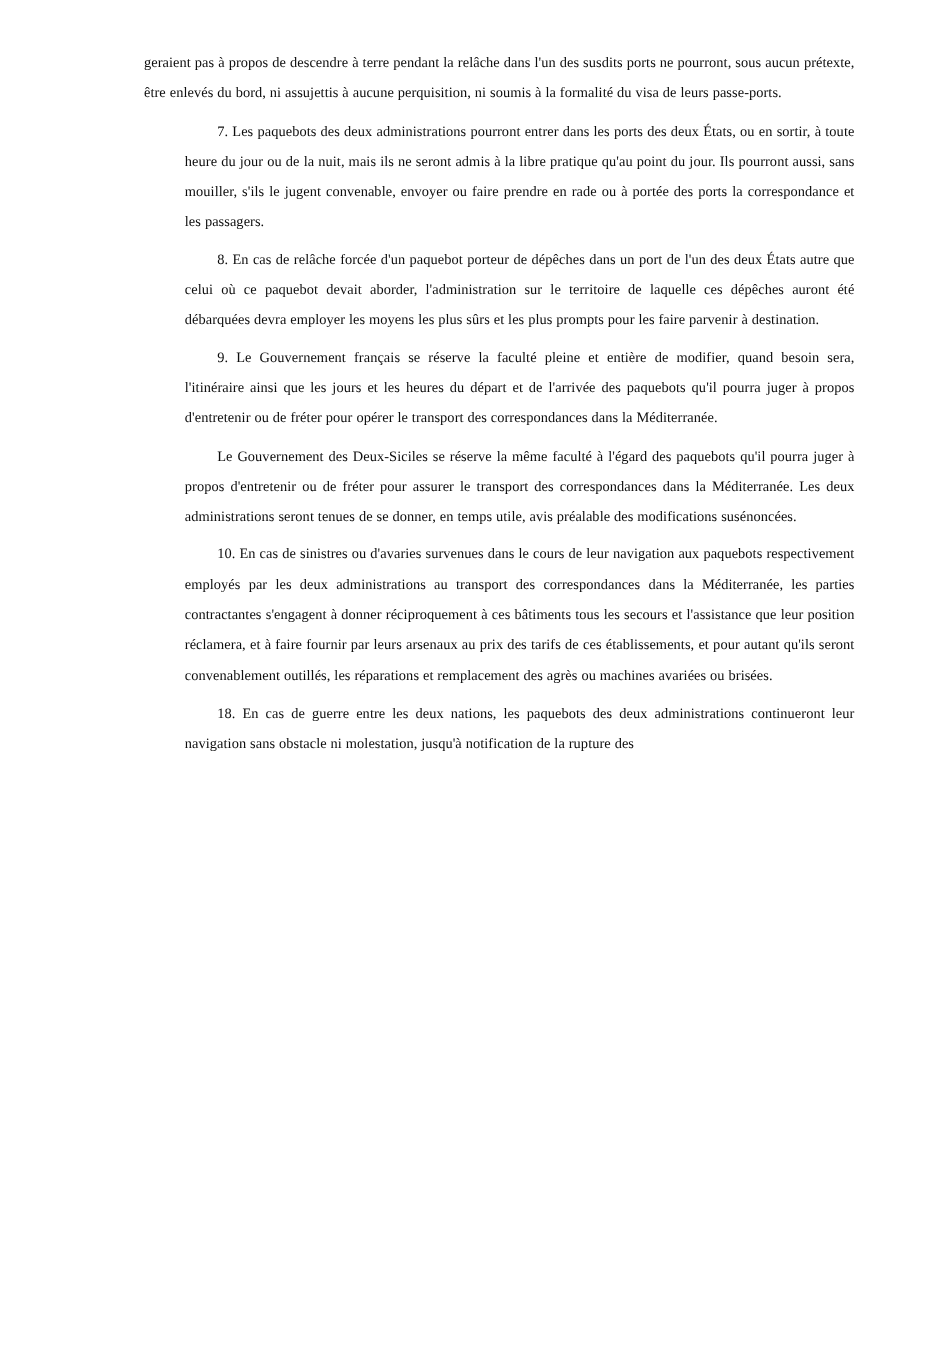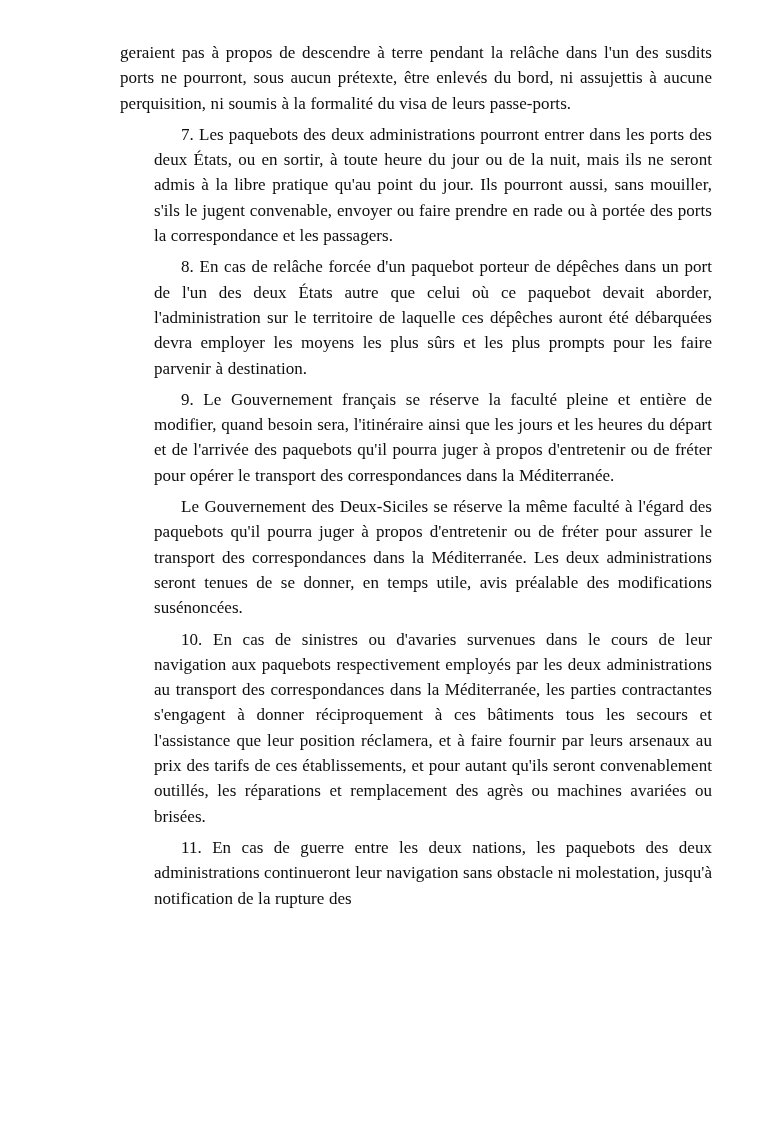--- a/index.html
+++ b/index.html
@@ -23,21 +23,21 @@
   .text-column {
     position: absolute;
     left: 120px;
     top: 40px;
     width: 592px;
   }
   .para {
     margin: 0 0 0 0;
     text-align: justify;
     text-align-last: left;
-    font-size: 17px;
+    font-size: 12px;
     line-height: 25.3px;
     letter-spacing: 0.05px;
     word-spacing: 0.2px;
     -webkit-font-smoothing: none;
     font-weight: 400;
     text-rendering: optimizeLegibility;
   }
   .para + .para {
     margin-top: 6px;
     margin-left: 34px;
@@ -65,16 +65,16 @@
     <p class="para indent">7. Les paquebots des deux administrations pourront entrer dans les ports des deux États, ou en sortir, à toute heure du jour ou de la nuit, mais ils ne seront admis à la libre pratique qu'au point du jour. Ils pourront aussi, sans mouiller, s'ils le jugent convenable, envoyer ou faire prendre en rade ou à portée des ports la correspondance et les passagers.</p>
 
     <p class="para indent">8. En cas de relâche forcée d'un paquebot porteur de dépêches dans un port de l'un des deux États autre que celui où ce paquebot devait aborder, l'administration sur le territoire de laquelle ces dépêches auront été débarquées devra employer les moyens les plus sûrs et les plus prompts pour les faire parvenir à destination.</p>
 
     <p class="para indent">9. Le Gouvernement français se réserve la faculté pleine et entière de modifier, quand besoin sera, l'itinéraire ainsi que les jours et les heures du départ et de l'arrivée des paquebots qu'il pourra juger à propos d'entretenir ou de fréter pour opérer le transport des correspondances dans la Méditerranée.</p>
 
     <p class="para indent">Le Gouvernement des Deux-Siciles se réserve la même faculté à l'égard des paquebots qu'il pourra juger à propos d'entretenir ou de fréter pour assurer le transport des correspondances dans la Méditerranée. Les deux administrations seront tenues de se donner, en temps utile, avis préalable des modifications susénoncées.</p>
 
     <p class="para indent">10. En cas de sinistres ou d'avaries survenues dans le cours de leur navigation aux paquebots respectivement employés par les deux administrations au transport des correspondances dans la Méditerranée, les parties contractantes s'engagent à donner réciproquement à ces bâtiments tous les secours et l'assistance que leur position réclamera, et à faire fournir par leurs arsenaux au prix des tarifs de ces établissements, et pour autant qu'ils seront convenablement outillés, les réparations et remplacement des agrès ou machines avariées ou brisées.</p>
 
-    <p class="para indent">11. En cas de guerre entre les deux nations, les paquebots des deux administrations continueront leur navigation sans obstacle ni molestation, jusqu'à notification de la rupture des</p>
+    <p class="para indent">18. En cas de guerre entre les deux nations, les paquebots des deux administrations continueront leur navigation sans obstacle ni molestation, jusqu'à notification de la rupture des</p>
 
   </div>
 </div>
 
 </body></html>

